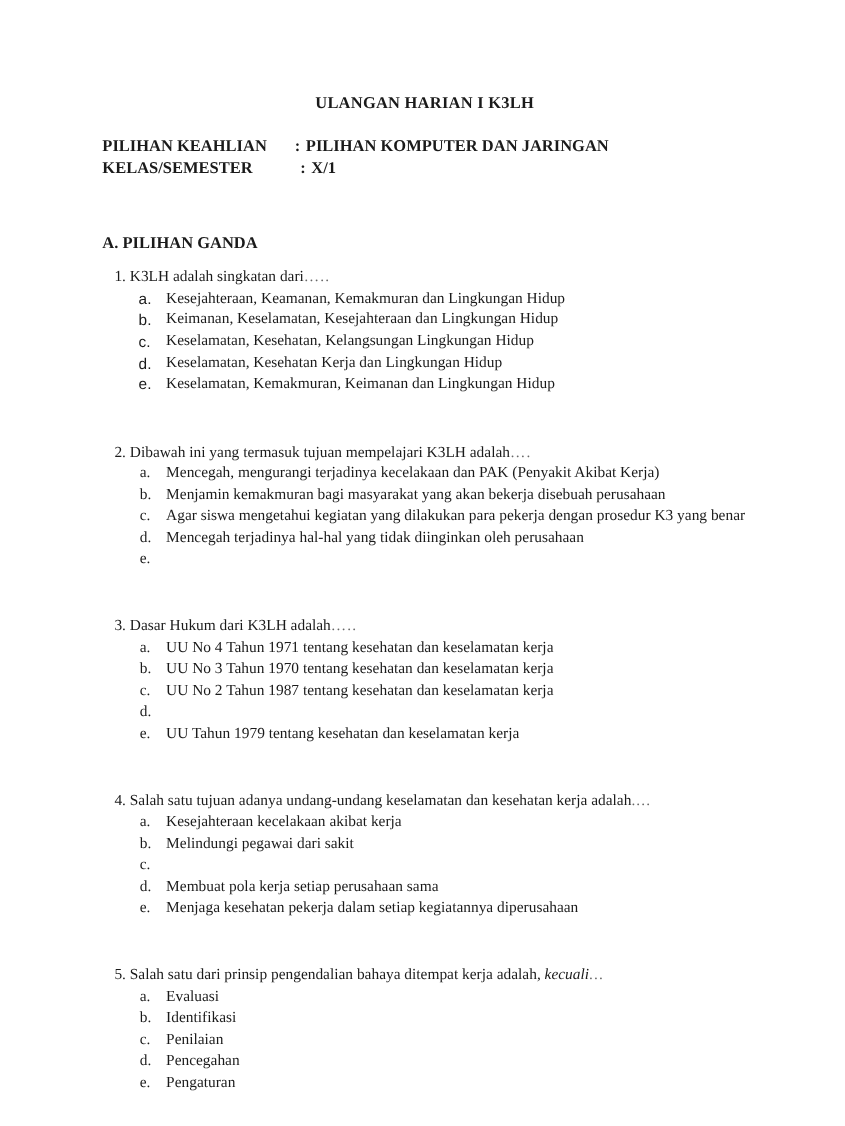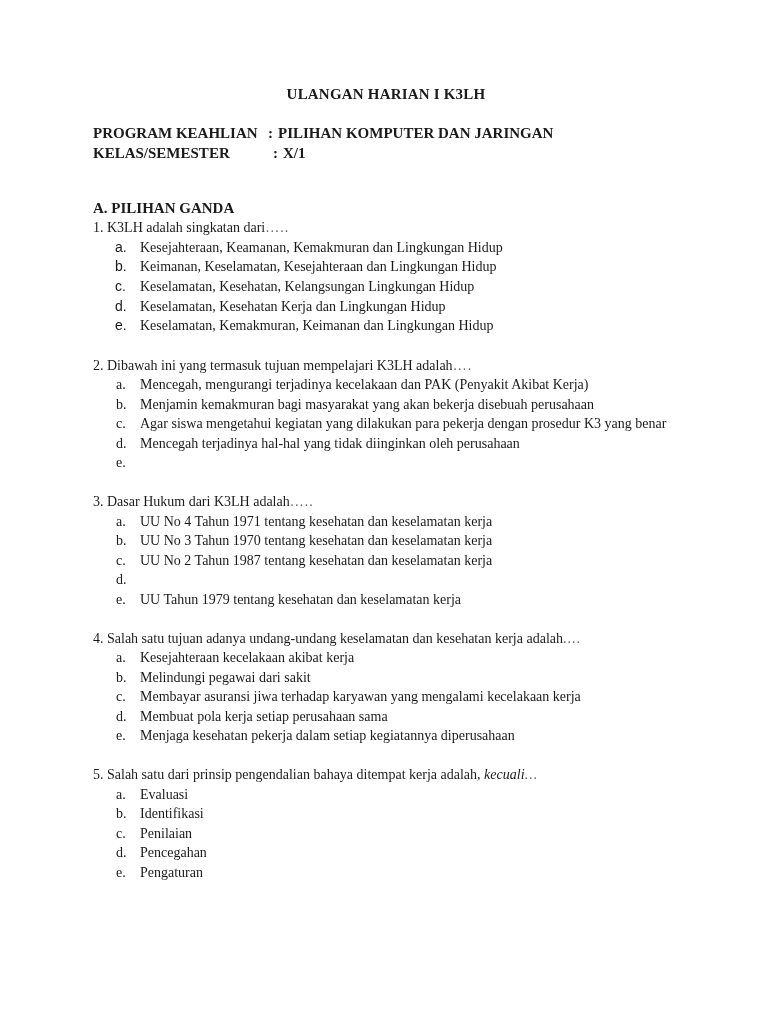--- a/index.html
+++ b/index.html
@@ -7,44 +7,44 @@
          font-family: "Liberation Serif", "DejaVu Serif", serif; color: #1a1a1a; }
   .page { position: absolute; left: 0; top: 0; width: 660px; height: 1024px; }
   .title { position: absolute; top: 86px; left: 0; width: 768px; text-align: center;
            font-weight: bold; font-size: 15px; letter-spacing: 0.2px; padding-left: 2px; }
   .ident { position: absolute; left: 93px; top: 124px; font-weight: bold; font-size: 15px; }
   .ident-row { height: 19.5px; line-height: 19.5px; white-space: nowrap; position: relative; }
   .ident-label { display: inline-block; width: 175px; }
   .ident-colon { display: inline-block; width: 10px; }
   .ident-row.r1 .ident-label { width: 178px; }
   .ident-row.r3 .ident-label { width: 180px; }
-  .section { position: absolute; left: 93px; top: 198px; width: 620px; font-size: 14px; }
+  .section { position: absolute; left: 93px; top: 211px; width: 620px; font-size: 14px; }
   .sec-head { font-weight: bold; font-size: 15px; height: 20px; line-height: 20px; }
   .instr { font-style: italic; height: 19.5px; line-height: 19.5px; }
-  .q { margin: 0; }
+  .q { margin: 11px; }
   .q-stem { height: 19.5px; line-height: 19.5px; white-space: nowrap; }
   .q-stem .dots { color: #666; letter-spacing: 1px; }
   .q-stem em { font-style: italic; }
   .opts { list-style: none; margin: 0; padding: 0; }
   .opt { position: relative; padding-left: 47px; line-height: 19.5px; min-height: 19.5px; }
   .opt-letter { position: absolute; left: 23px; top: 0; width: 20px; }
   .opt-letter.sans { font-family: "Liberation Sans", "DejaVu Sans", sans-serif; font-size: 14px; left: 22px; }
   .gap { height: 19.5px; }
   .q1 .opt { line-height: 19.7px; }
 </style>
 </head>
 <body>
 
 <div class="page">
 
   <div class="title">ULANGAN HARIAN I K3LH</div>
 
   <div class="ident">
     <div class="ident-row r2">
-      <span class="ident-label">PROGRAM KEAHLIAN</span><span class="ident-colon">:</span><span class="ident-value">PILIHAN KOMPUTER DAN JARINGAN</span>
+      <span class="ident-label">PILIHAN KEAHLIAN</span><span class="ident-colon">:</span><span class="ident-value">PILIHAN KOMPUTER DAN JARINGAN</span>
     </div>
     <div class="ident-row r3">
       <span class="ident-label">KELAS/SEMESTER</span><span class="ident-colon">:</span><span class="ident-value">X/1</span>
     </div>
   </div>
 
   <div class="section">
     <div class="sec-head">A. PILIHAN GANDA</div>
 
     <div class="q q1">
@@ -93,21 +93,21 @@
     <div class="gap"></div>
 
     <div class="q">
       <div class="q-stem">
         <span>4.</span>
         <span>Salah satu tujuan adanya undang-undang keselamatan dan kesehatan kerja adalah</span><span class="dots">....</span>
       </div>
       <ul class="opts">
         <li class="opt"><span class="opt-letter">a.</span><span>Kesejahteraan kecelakaan akibat kerja</span></li>
         <li class="opt"><span class="opt-letter">b.</span><span>Melindungi pegawai dari sakit</span></li>
-        <li class="opt"><span class="opt-letter">c.</span><span>Membayar asuransi jiwa terhadap karyawan yang mengalami kecelakaan kerja</span></li>
+        <li class="opt"><span class="opt-letter">c.</span></li>
         <li class="opt"><span class="opt-letter">d.</span><span>Membuat pola kerja setiap perusahaan sama</span></li>
         <li class="opt"><span class="opt-letter">e.</span><span>Menjaga kesehatan pekerja dalam setiap kegiatannya diperusahaan</span></li>
       </ul>
     </div>
     <div class="gap"></div>
 
     <div class="q">
       <div class="q-stem">
         <span>5.</span>
         <span>Salah satu dari prinsip pengendalian bahaya ditempat kerja adalah,</span>

